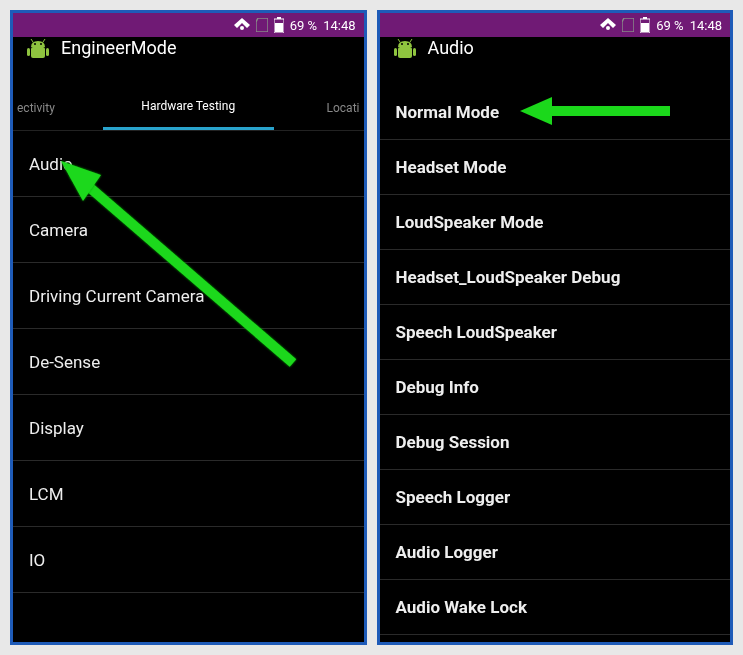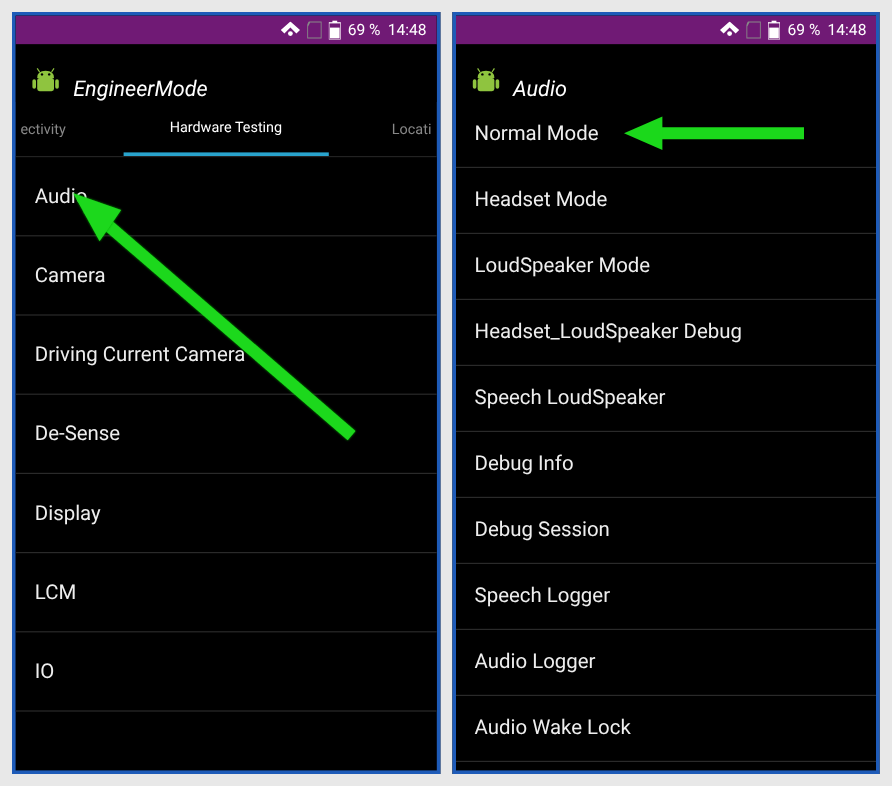--- a/index.html
+++ b/index.html
@@ -27,24 +27,23 @@
       padding: 0 8px;
       gap: 6px;
       color: #fff;
       font-size: 13px;
     }
     .status-bar .icon-svg { display: flex; align-items: center; }
     .app-bar {
       height: 48px;
       background: #000;
       display: flex;
-      align-items: flex-end;
+      align-items: flex-start;
       padding: 0 12px;
       gap: 10px;
-      font-style: italic;
     }
     .app-title {
       color: #fff;
       font-size: 18px;
       font-weight: 400;
     }
     .tabs {
       height: 46px;
       display: flex;
       align-items: center;
@@ -75,20 +74,21 @@
       display: flex;
       align-items: center;
       padding: 0 16px;
       color: #eee;
       font-size: 17px;
       border-bottom: 1px solid #2a2a2a;
     }
     .list2 .list-item {
       height: 55px;
       font-size: 17px;
+      font-weight: bold;
     }
     .arrow-annotation {
       position: absolute;
       pointer-events: none;
     }
   </style>
 </head>
 <body>
 
 <div class="phone">

